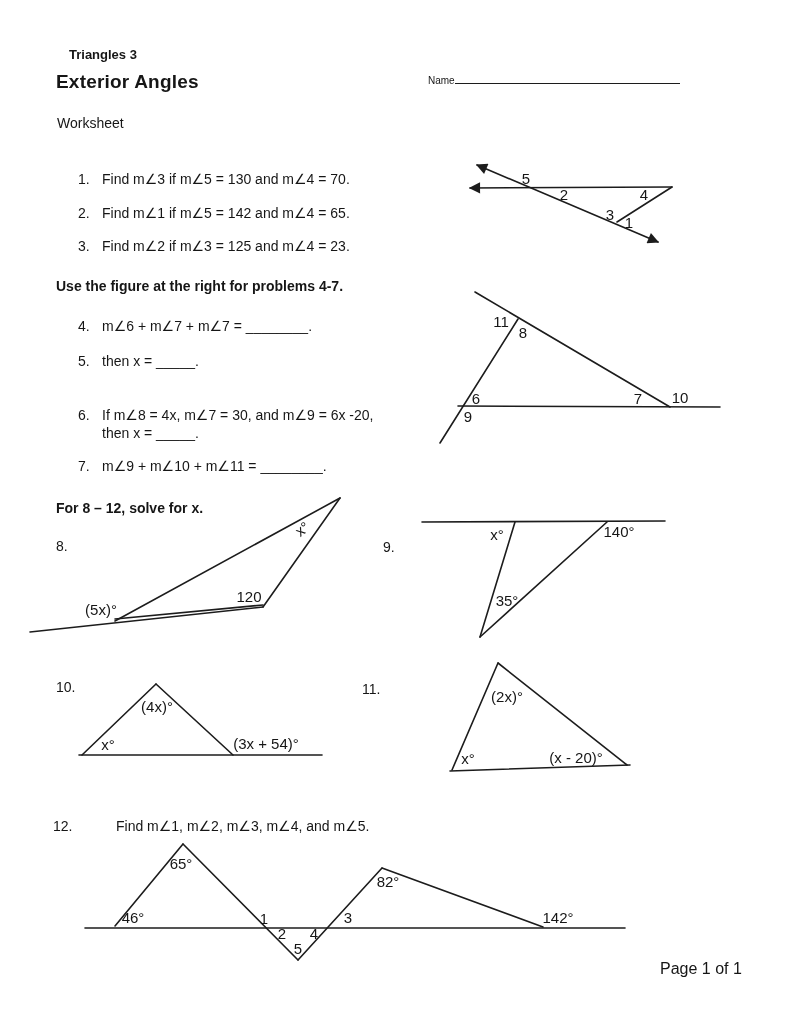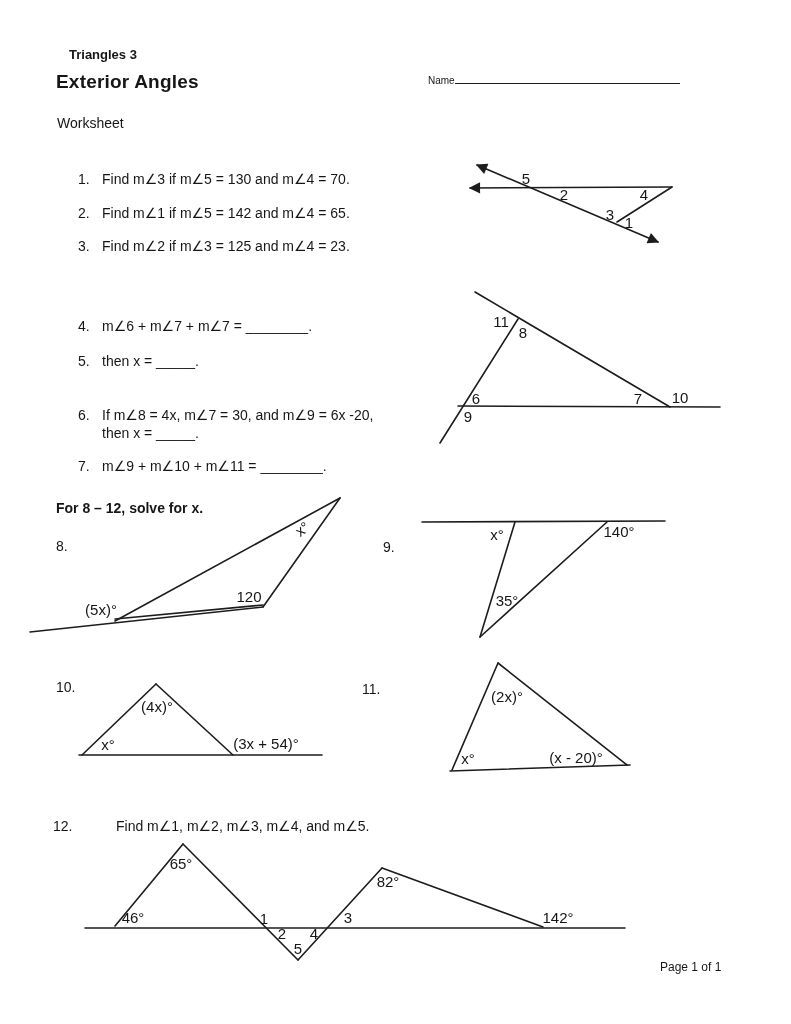--- a/index.html
+++ b/index.html
@@ -15,21 +15,21 @@
   .name-row{font-size:10px;}
   .name-line{display:inline-block;width:225px;border-bottom:1.6px solid #1c1c1c;height:13px;vertical-align:baseline;}
   .heading{font-size:14px;font-weight:700;}
   .prob{display:flex;font-size:14px;line-height:18px;}
   .prob .num{width:24px;flex:0 0 auto;}
   .prob .num-wide{width:39px;flex:0 0 auto;}
   .fig-label{font-size:14px;}
   svg{position:absolute;overflow:visible;}
   svg text{font-family:"Liberation Sans",sans-serif;font-size:15px;fill:#161616;}
   svg line{stroke:#1c1c1c;stroke-width:1.6;stroke-linecap:round;}
-  .footer{font-size:12px;}
+  .footer{font-size:16px;}
 </style>
 </head>
 <body>
 
 <div class="page">
 
   <div class="abs course" style="left:57px;top:47px;margin-left:12px;">Triangles 3</div>
   <div class="abs title" style="left:56px;top:71px;">Exterior Angles</div>
   <div class="abs subtitle" style="left:57px;top:115px;">Worksheet</div>
   <div class="abs name-row" style="left:428px;top:70px;">
@@ -61,20 +61,21 @@
       <line x1="22" y1="17" x2="203" y2="94" marker-start="url(#arr)" marker-end="url(#arr)"></line>
       <line x1="217" y1="39" x2="162" y2="74"></line>
     </g>
     <text x="71" y="36" text-anchor="middle">5</text>
     <text x="109" y="52" text-anchor="middle">2</text>
     <text x="189" y="52" text-anchor="middle">4</text>
     <text x="155" y="72" text-anchor="middle">3</text>
     <text x="174" y="80" text-anchor="middle">1</text>
   </svg>
 
+  <div class="abs heading" style="left:56px;top:278px;">Use the figure at the right for problems 4-7.</div>
 
   <div class="abs prob" style="left:78px;top:317px;">
     <span class="num">4.</span>
     <span>m∠6 + m∠7 + m∠7 = ________.</span>
   </div>
   <div class="abs prob" style="left:78px;top:352px;">
     <span class="num">5.</span>
     <span style="white-space:normal;">
       <div>then x = _____.</div>
     </span>

